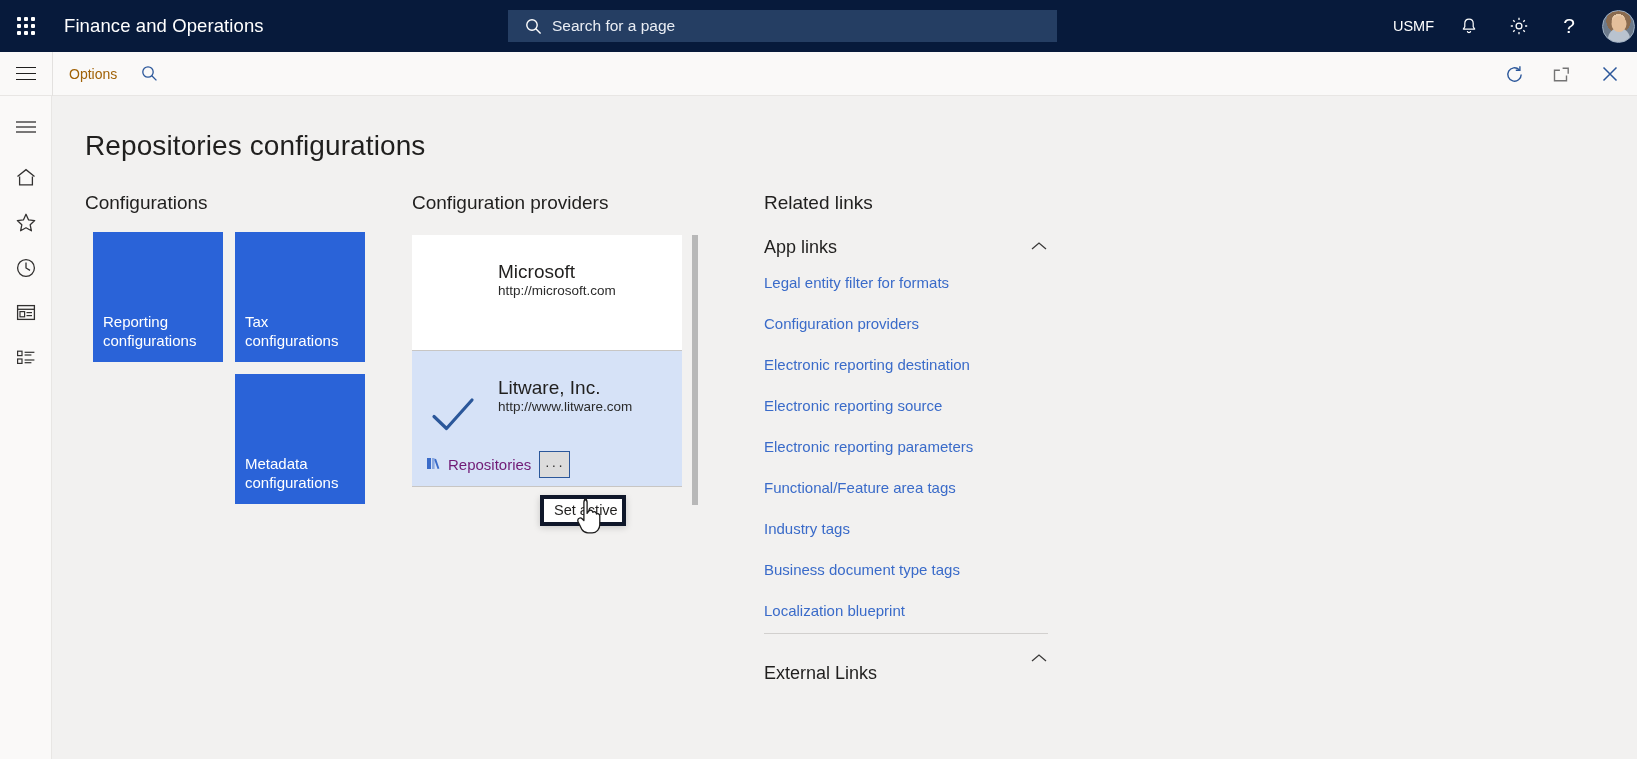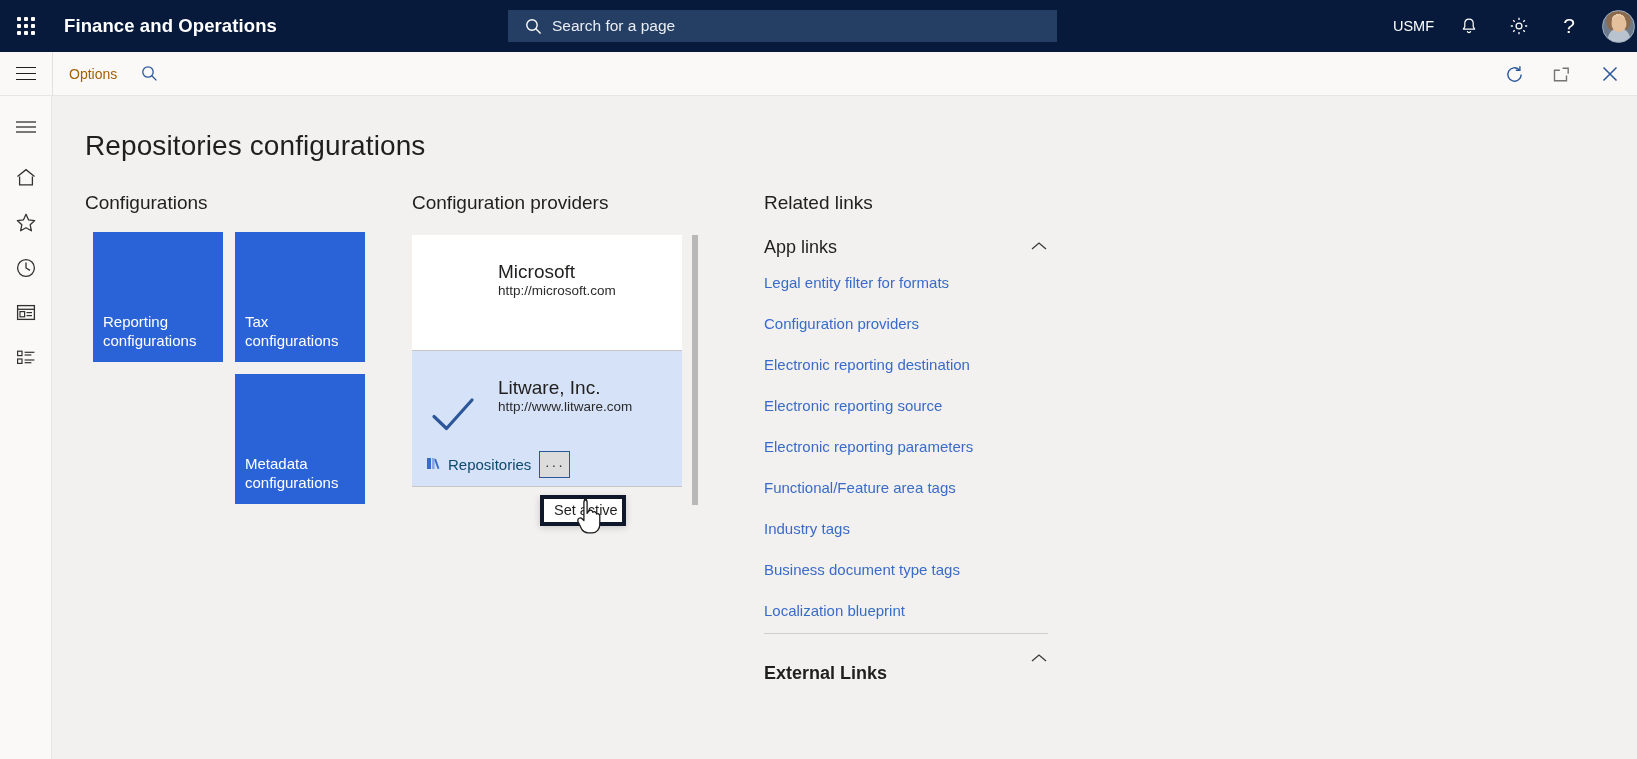--- a/index.html
+++ b/index.html
@@ -23,21 +23,21 @@
     cursor: pointer;
   }
   .waffle-grid {
     display: grid;
     grid-template-columns: repeat(3, 4px);
     grid-template-rows: repeat(3, 4px);
     gap: 3px;
   }
   .waffle-grid i { width: 4px; height: 4px; background: #ffffff; border-radius: 1px; display: block; }
   .app-title {
-    color: #ffffff; font-size: 18.5px; font-weight: 700;
+    color: #ffffff; font-size: 18.5px; font-weight: 400;
     margin-left: 12px; letter-spacing: .1px; white-space: nowrap; text-align: center;
   }
   .searchbox {
     position: absolute; left: 508px; top: 10px;
     width: 549px; height: 32px;
     background: #253E63;
     display: flex; align-items: center;
     padding-left: 17px; cursor: text;
   }
   .searchbox .sicon { margin-right: 10px; display: flex; align-items: center; }
@@ -161,21 +161,21 @@
   .prov-url {
     position: absolute; left: 86px; top: 48px;
     font-size: 13.5px; color: #2b2b2b;
   }
   .prov-actions {
     position: absolute; left: 14px; bottom: 8px;
     display: flex; align-items: center; gap: 8px;
   }
   .repo-link {
     display: flex; align-items: center; gap: 7px;
-    color: #0c4a6e; font-size: 15px; cursor: pointer;
+    color: #701a75; font-size: 15px; cursor: pointer;
   }
   .ellipsis-btn {
     width: 31px; height: 27px; background: #DCDCDC;
     border: 1px solid #2B579A;
     display: flex; align-items: center; justify-content: center;
     cursor: pointer; letter-spacing: 2px; color: #323130; font-size: 14px;
   }
   .prov-scroll-track {
     position: absolute; right: 0; top: 0; width: 6px; height: 468px;
     background: #F2F1F0;
@@ -450,21 +450,21 @@
         <a class="rel-link">Electronic reporting parameters</a>
         <a class="rel-link">Functional/Feature area tags</a>
         <a class="rel-link">Industry tags</a>
         <a class="rel-link">Business document type tags</a>
         <a class="rel-link" style="margin-bottom:14px;">Localization blueprint</a>
       </div>
 
       <div class="links-sep"></div>
 
       <div class="links-group-head">
-        <span class="gtitle" style="font-weight:700;margin-top:28px;">External Links</span>
+        <span class="gtitle" style="font-weight:400;margin-top:28px;">External Links</span>
         <span>
           <svg width="18" height="12" viewBox="0 0 18 12">
             <path d="M2 9L9 3l7 6" fill="none" stroke="#3b3a39" stroke-width="1.3"></path>
           </svg>
         </span>
       </div>
     </div>
   </div>
 
   <div class="links-scroll-track">

